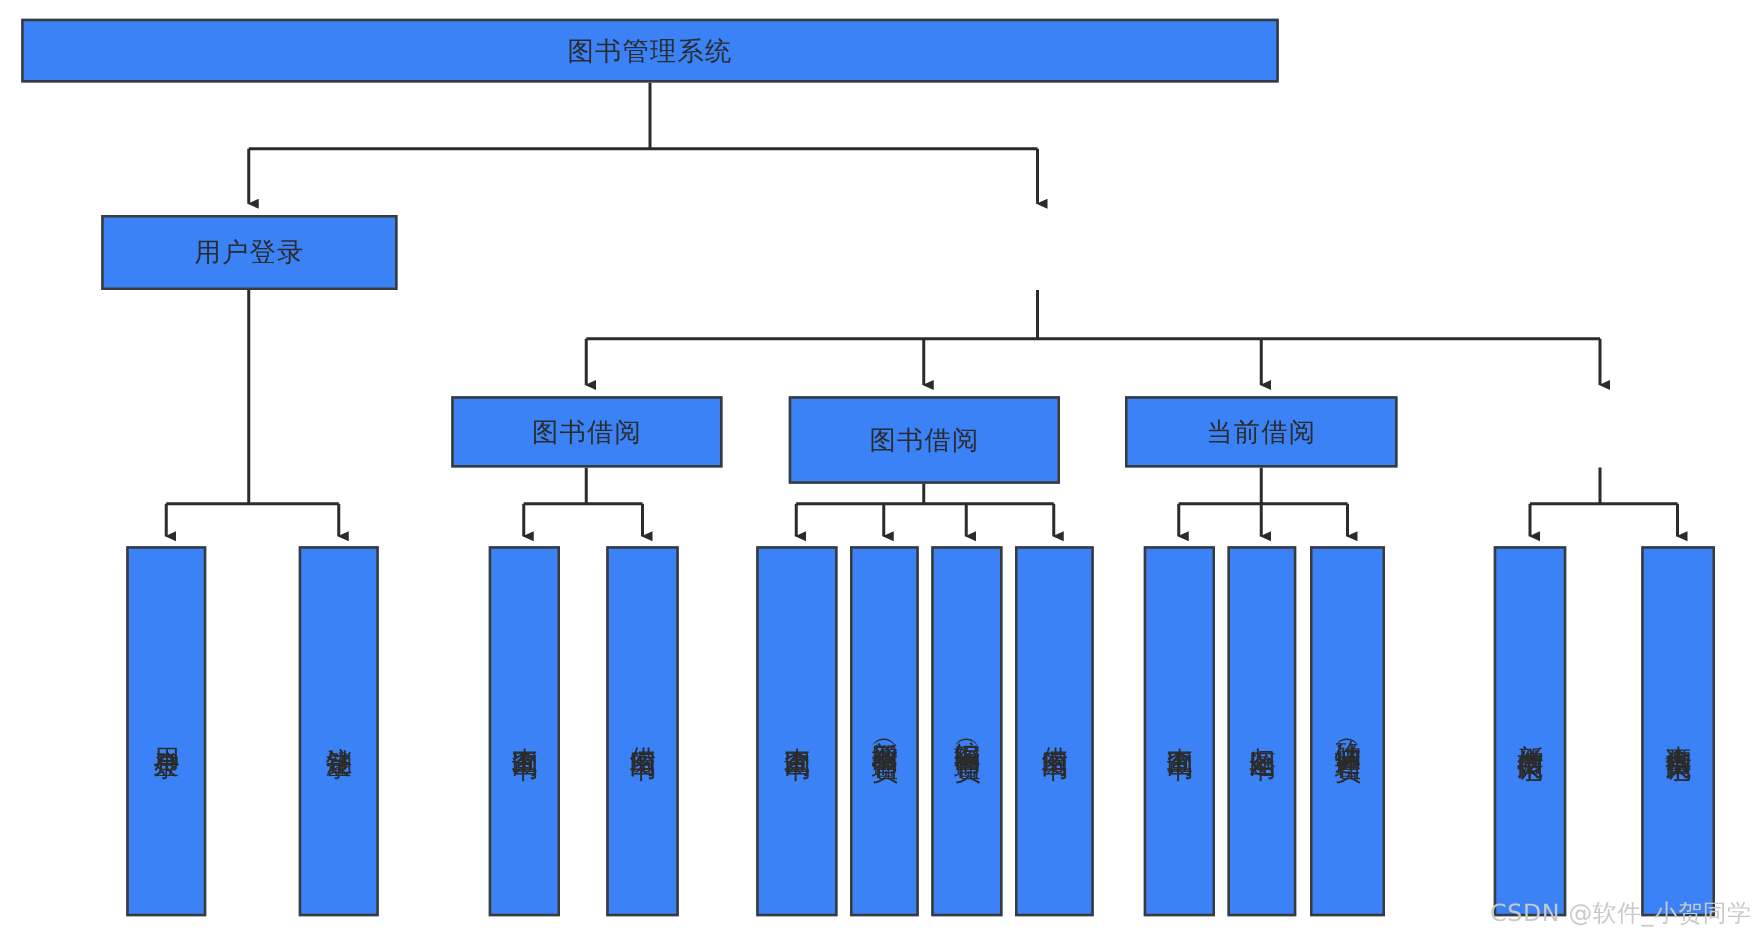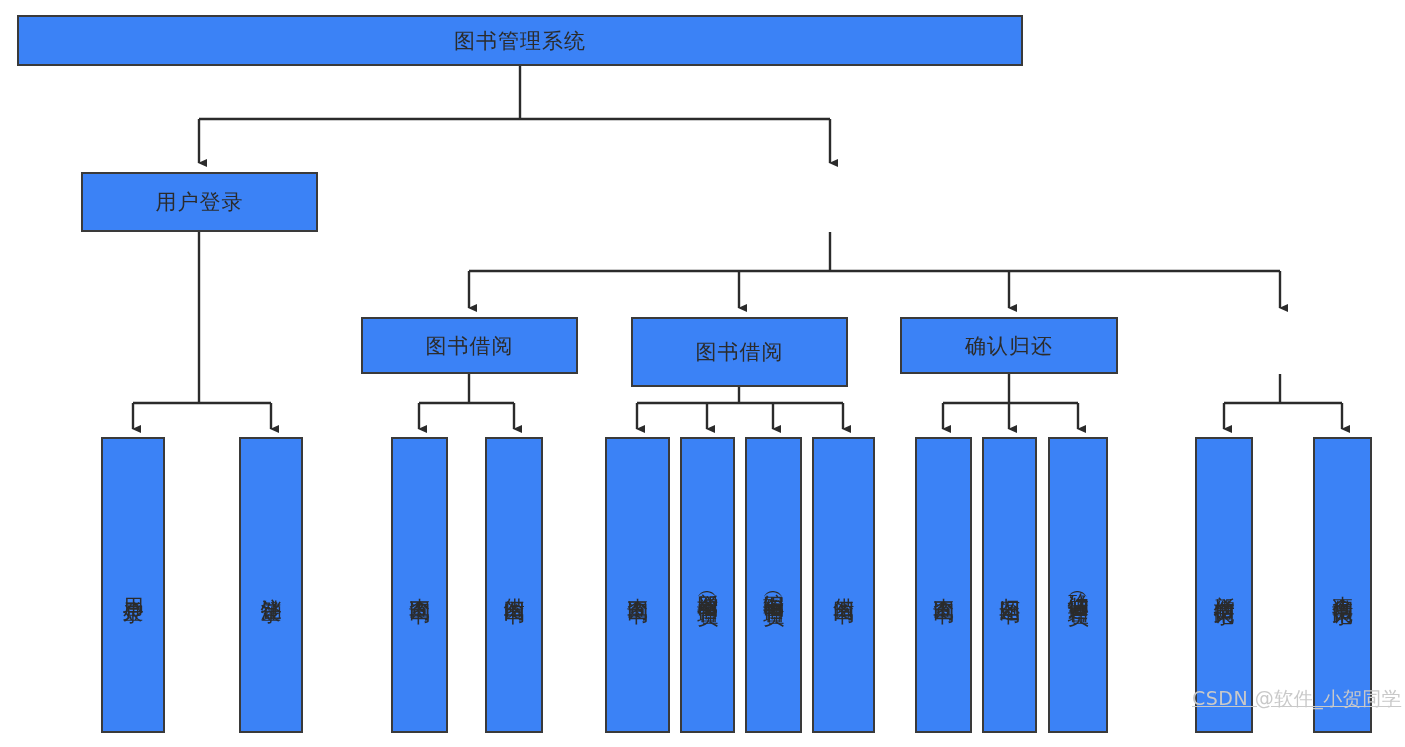--- a/index.html
+++ b/index.html
@@ -128,21 +128,21 @@
     <span class="hlabel">用户登录</span>
   </div>
 
   <div class="node horizontal" style="left:361px; top:317px; width:217px; height:57px;">
     <span class="hlabel">图书借阅</span>
   </div>
   <div class="node horizontal" style="left:631px; top:317px; width:217px; height:70px;">
     <span class="hlabel">图书借阅</span>
   </div>
   <div class="node horizontal" style="left:900px; top:317px; width:218px; height:57px;">
-    <span class="hlabel">确认归还</span>
+    <span class="hlabel">当前借阅</span>
   </div>
 
   <div class="node vertical" style="left:101px; top:437px; width:64px; height:296px;">
     <span class="vlabel">用户登录</span>
   </div>
   <div class="node vertical" style="left:239px; top:437px; width:64px; height:296px;">
     <span class="vlabel">注销登录</span>
   </div>
 
   <div class="node vertical" style="left:391px; top:437px; width:57px; height:296px;">
@@ -175,15 +175,15 @@
     <span class="vlabel">确认归还（管理员）</span>
   </div>
 
   <div class="node vertical" style="left:1195px; top:437px; width:58px; height:296px;">
     <span class="vlabel">新增借阅记录</span>
   </div>
   <div class="node vertical" style="left:1313px; top:437px; width:59px; height:296px;">
     <span class="vlabel">查询借阅记录</span>
   </div>
 
-  <div class="watermark" style="left:1192px; top:686px;text-decoration:underline;">CSDN @软件_小贺同学</div>
+  <div class="watermark" style="left:1192px; top:718px;">CSDN @软件_小贺同学</div>
 
 </div>
 
 </body></html>

